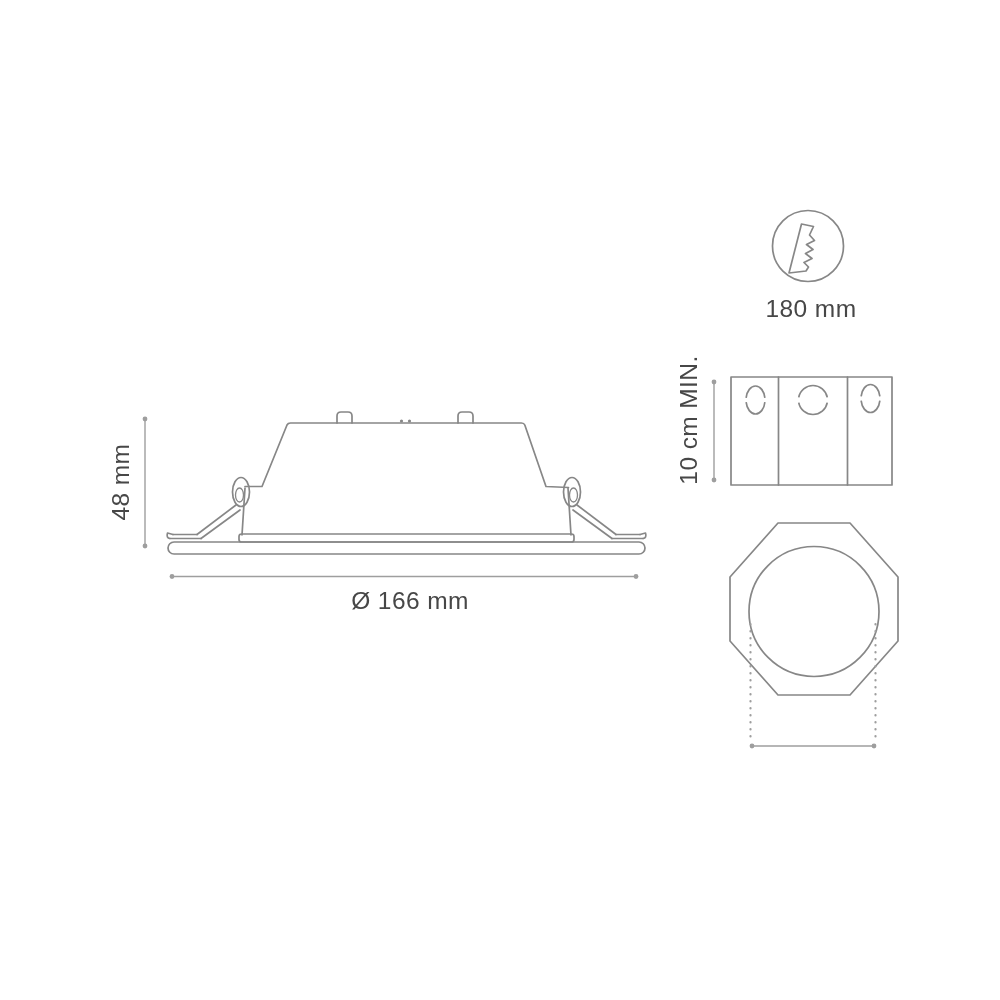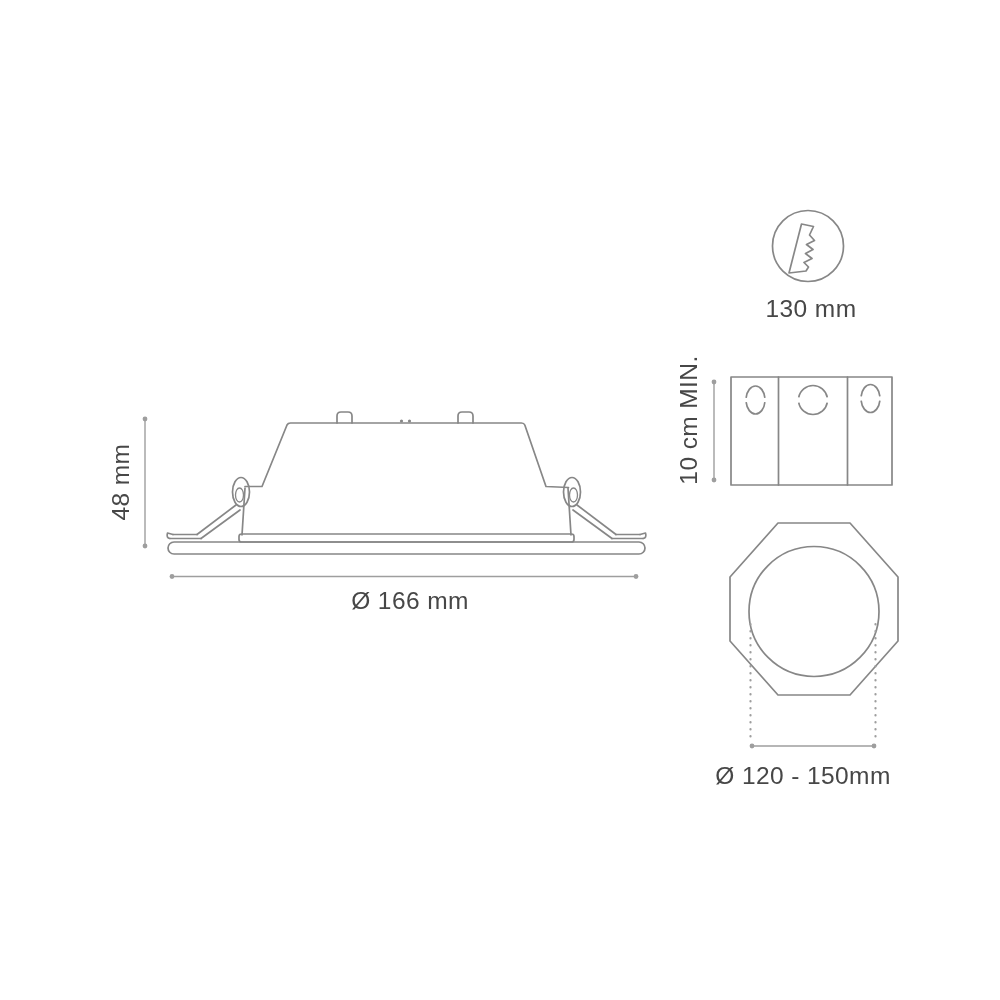--- a/index.html
+++ b/index.html
@@ -115,18 +115,17 @@
         <circle class="dot" cx="752" cy="746" r="2.4"></circle>
         <circle class="dot" cx="874" cy="746" r="2.4"></circle>
       </g>
     </g>
   </svg>
 
   <div class="lbl rot" style="left:121px;top:482px;">48 mm</div>
 
   <div class="lbl" style="left:410px;top:601px;text-align:center;">Ø 166 mm</div>
 
-  <div class="lbl" style="left:811px;top:309px;">130 mm</div>
+  <div class="lbl" style="left:811px;top:309px;">180 mm</div>
 
   <div class="lbl rot" style="left:689px;top:420px;">10 cm MIN.</div>
 
-  <div class="lbl" style="left:803px;top:776px;">Ø 120 - 150mm</div>
 </div>
 
 </body></html>

